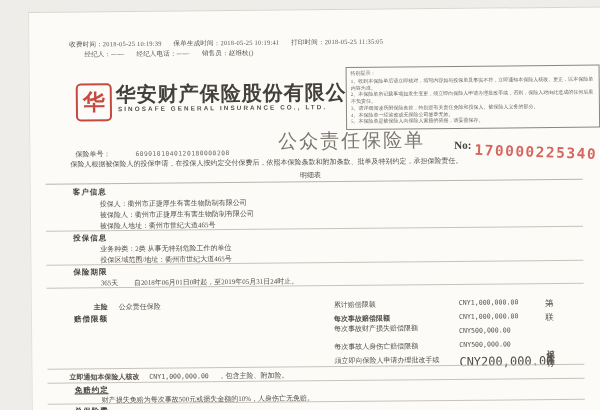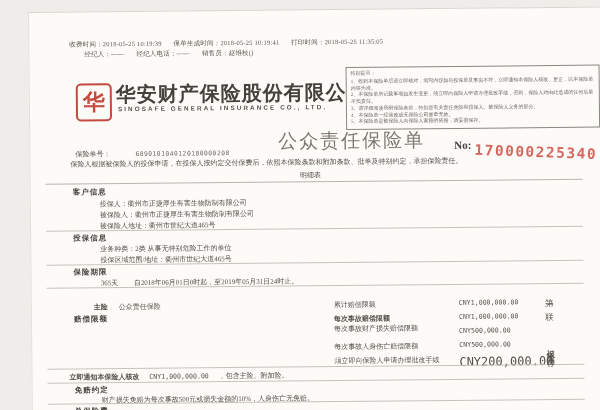--- a/index.html
+++ b/index.html
@@ -135,21 +135,21 @@
   <div class="abs rule" style="top:356px;"></div>
 
   <div class="abs lval" style="left:37px;top:360px;">
     <span style="font-weight:bold;">立即通知本保险人核改</span>
     <span style="margin:0 8px;font-family:'DejaVu Sans Mono',monospace;font-size:6.6px;">CNY1,000,000.00</span>
     <span>，包含主险、附加险。</span>
   </div>
 
   <div class="abs rule" style="top:370px;"></div>
 
-  <div class="abs sec" style="left:42px;top:373px;">免赔约定</div>
+  <div class="abs sec" style="left:42px;top:373px;text-decoration:underline;">免赔约定</div>
   <div class="abs lval" style="left:69px;top:383px;">财产损失免赔为每次事故500元或损失金额的10%，人身伤亡无免赔。</div>
 
   <div class="abs rule" style="top:391px;"></div>
 
   <div class="abs sec" style="left:42px;top:394px;">总保险费</div>
 
   <div class="abs vert" style="left:512px;top:284px;letter-spacing:7px;">第一联</div>
   <div class="abs vert" style="left:513px;top:334px;letter-spacing:2px;">被保险人留存</div>
 
 </div>

